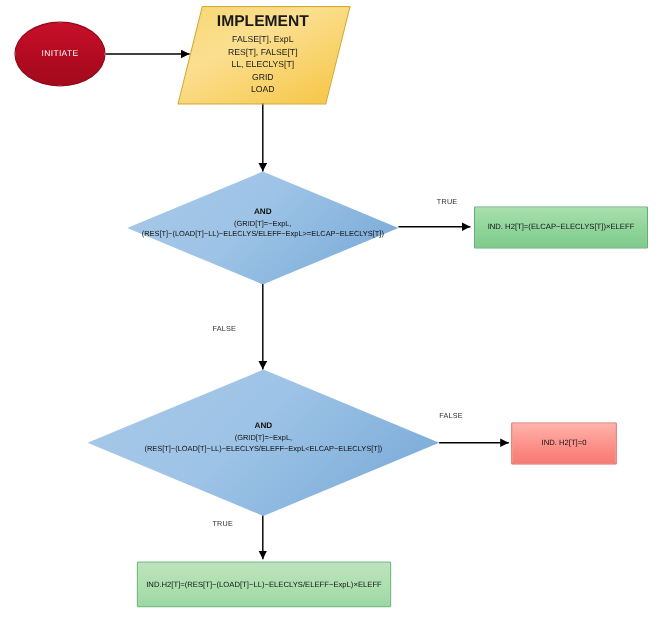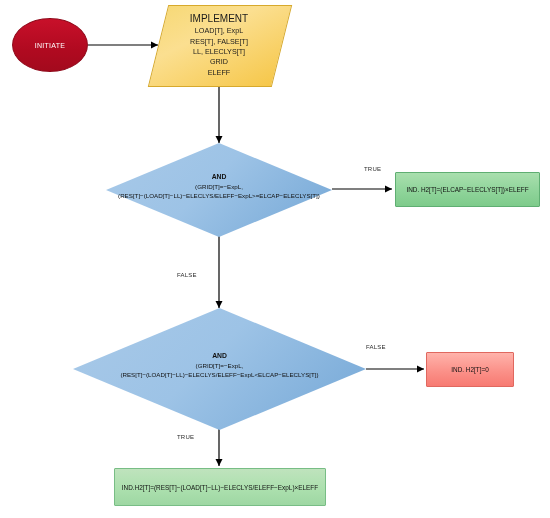--- a/index.html
+++ b/index.html
@@ -59,22 +59,22 @@
     width: 100%; height: 100%;
     display: flex;
     flex-direction: column;
     align-items: center;
     justify-content: center;
     color: #1a1a1a;
     font-size: 7.2px;
     line-height: 1.45;
   }
   .parallelogram-text .ttl {
-    font-weight: normal;
-    font-size: 10px;
+    font-weight: bold;
+    font-size: 13px;
   }
   
   .diamond-wrap {
     position: absolute;
   }
   .diamond-shape {
     position: absolute;
     left: 0; top: 0;
     width: 100%;
     height: 100%;
@@ -150,25 +150,25 @@
   </svg>
 
   <div class="node ellipse" style="left:12px; top:18px; width:76px; height:54px;">
     <span>INITIATE</span>
   </div>
 
   <div class="parallelogram-wrap" style="left:158px; top:5px; width:122px; height:80px;">
     <div class="parallelogram-shape"></div>
     <div class="parallelogram-text">
       <span class="ttl">IMPLEMENT</span>
-      <span>LOAD[T], ExpL</span>
+      <span>FALSE[T], ExpL</span>
       <span>RES[T], FALSE[T]</span>
       <span>LL, ELECLYS[T]</span>
       <span>GRID</span>
-      <span>ELEFF</span>
+      <span>LOAD</span>
     </div>
   </div>
 
   <div class="diamond-wrap" style="left:106px; top:143px; width:226px; height:94px;">
     <div class="diamond-shape"></div>
     <div class="diamond-text" style="top:29px;">
       <div class="ttl">AND</div>
       <div>(GRID[T]=−ExpL,</div>
       <div>(RES[T]−(LOAD[T]−LL)−ELECLYS/ELEFF−ExpL&gt;=ELCAP−ELECLYS[T])</div>
     </div>

